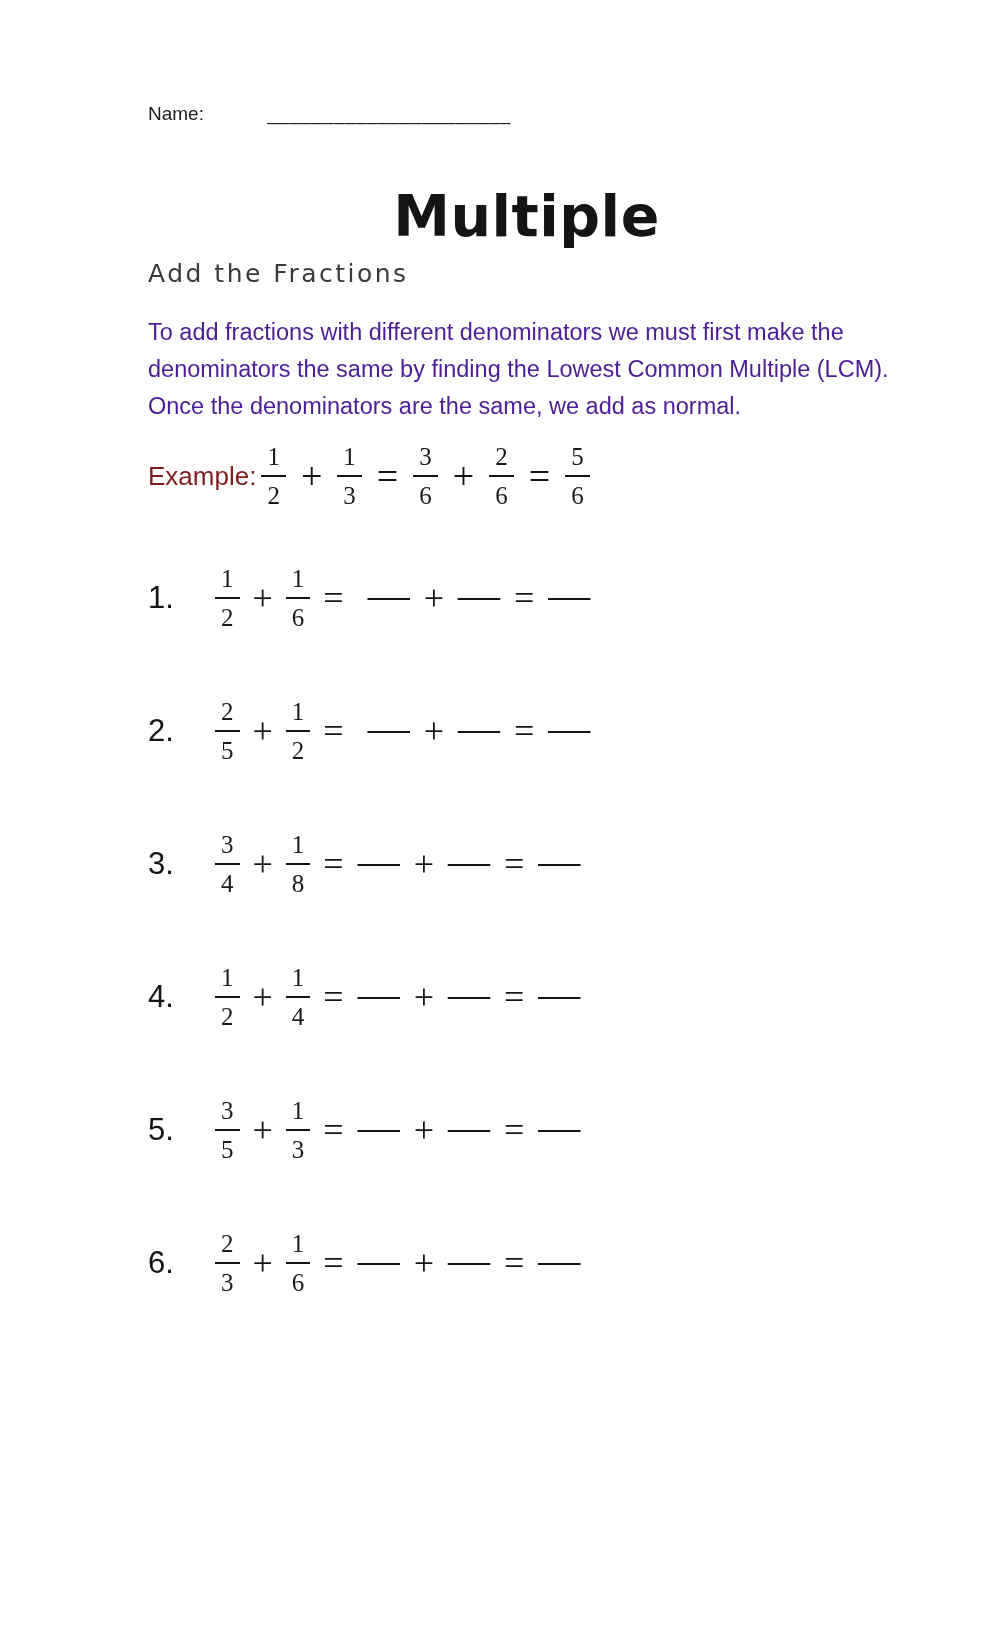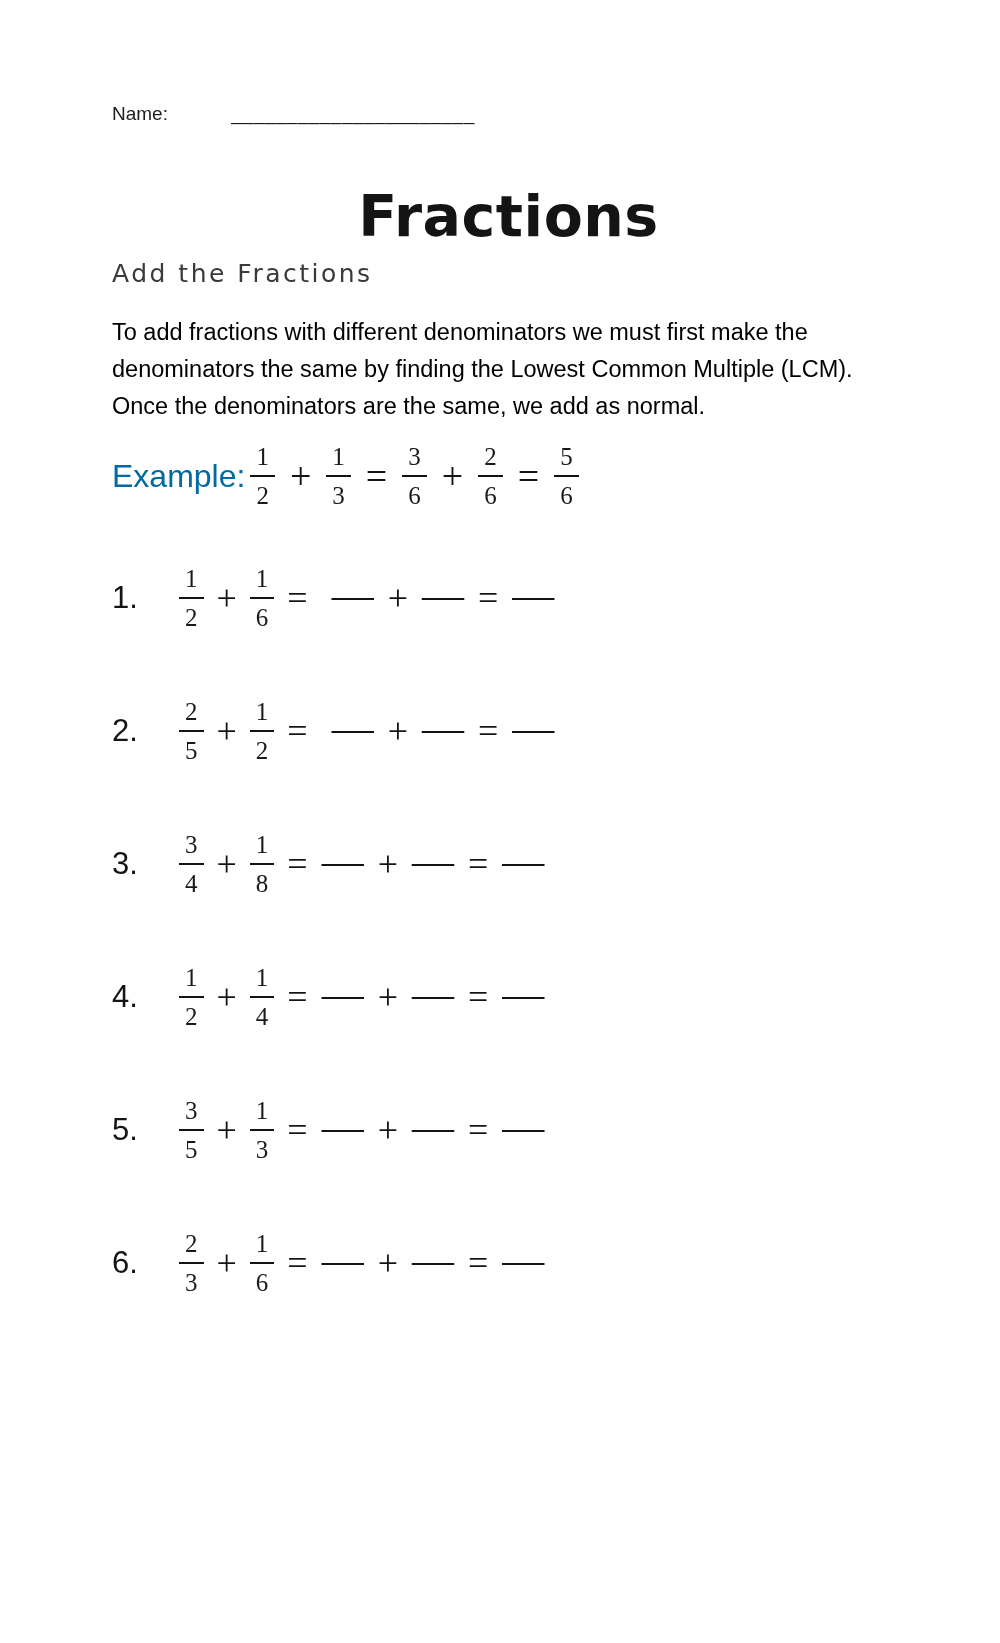--- a/index.html
+++ b/index.html
@@ -6,20 +6,21 @@
   body {
     width: 1000px;
     height: 1643px;
     background: #ffffff;
     color: #1a1a1a;
     font-family: "Liberation Sans", sans-serif;
     overflow: hidden;
   }
   .content {
     padding: 103px 95px 0 112px;
+    margin-left: 36px;
   }
   
   .name-row {
     font-size: 19px;
     color: #1d1d1d;
   }
   .name-line {
     margin-left: 58px;
     letter-spacing: 0.5px;
     color: #1d1d1d;
@@ -42,33 +43,33 @@
     font-size: 25px;
     letter-spacing: 2.5px;
     color: #3a3a3a;
   }
   
   .instructions {
     margin: 26px 0 0 0;
     width: 748px;
     font-size: 23.5px;
     line-height: 37px;
-    color: #000000;
+    color: #4c1d95;
   }
   
   .math-row {
     display: flex;
     align-items: center;
     font-family: "Liberation Serif", serif;
   }
   .example-row { margin-top: 16px; }
   .example-label {
     font-family: "Liberation Sans", sans-serif;
-    font-size: 32px;
-    color: #0369a1;
+    font-size: 26px;
+    color: #7f1d1d;
   }
   .frac {
     display: inline-block;
     text-align: center;
     font-family: "Liberation Serif", serif;
     line-height: 1;
     margin: 0 5px;
   }
   .frac .num {
     display: block;
@@ -109,21 +110,21 @@
 </head>
 <body>
 
 <div class="content">
 
   <div class="name-row">
     <span class="name-label">Name:</span>
     <span class="name-line">______________________</span>
   </div>
 
-  <h1 class="title">Fractions</h1>
+  <h1 class="title">Multiple</h1>
   <h2 class="subtitle">Add the Fractions</h2>
 
   <p class="instructions">To add fractions with different denominators we must first make the denominators the same by finding the Lowest Common Multiple (LCM). Once the denominators are the same, we add as normal.</p>
 
   <div class="math-row example-row">
     <span class="example-label">Example:</span>
     <span class="frac">
       <span class="num">1</span>
       <span class="den">2</span>
     </span>

